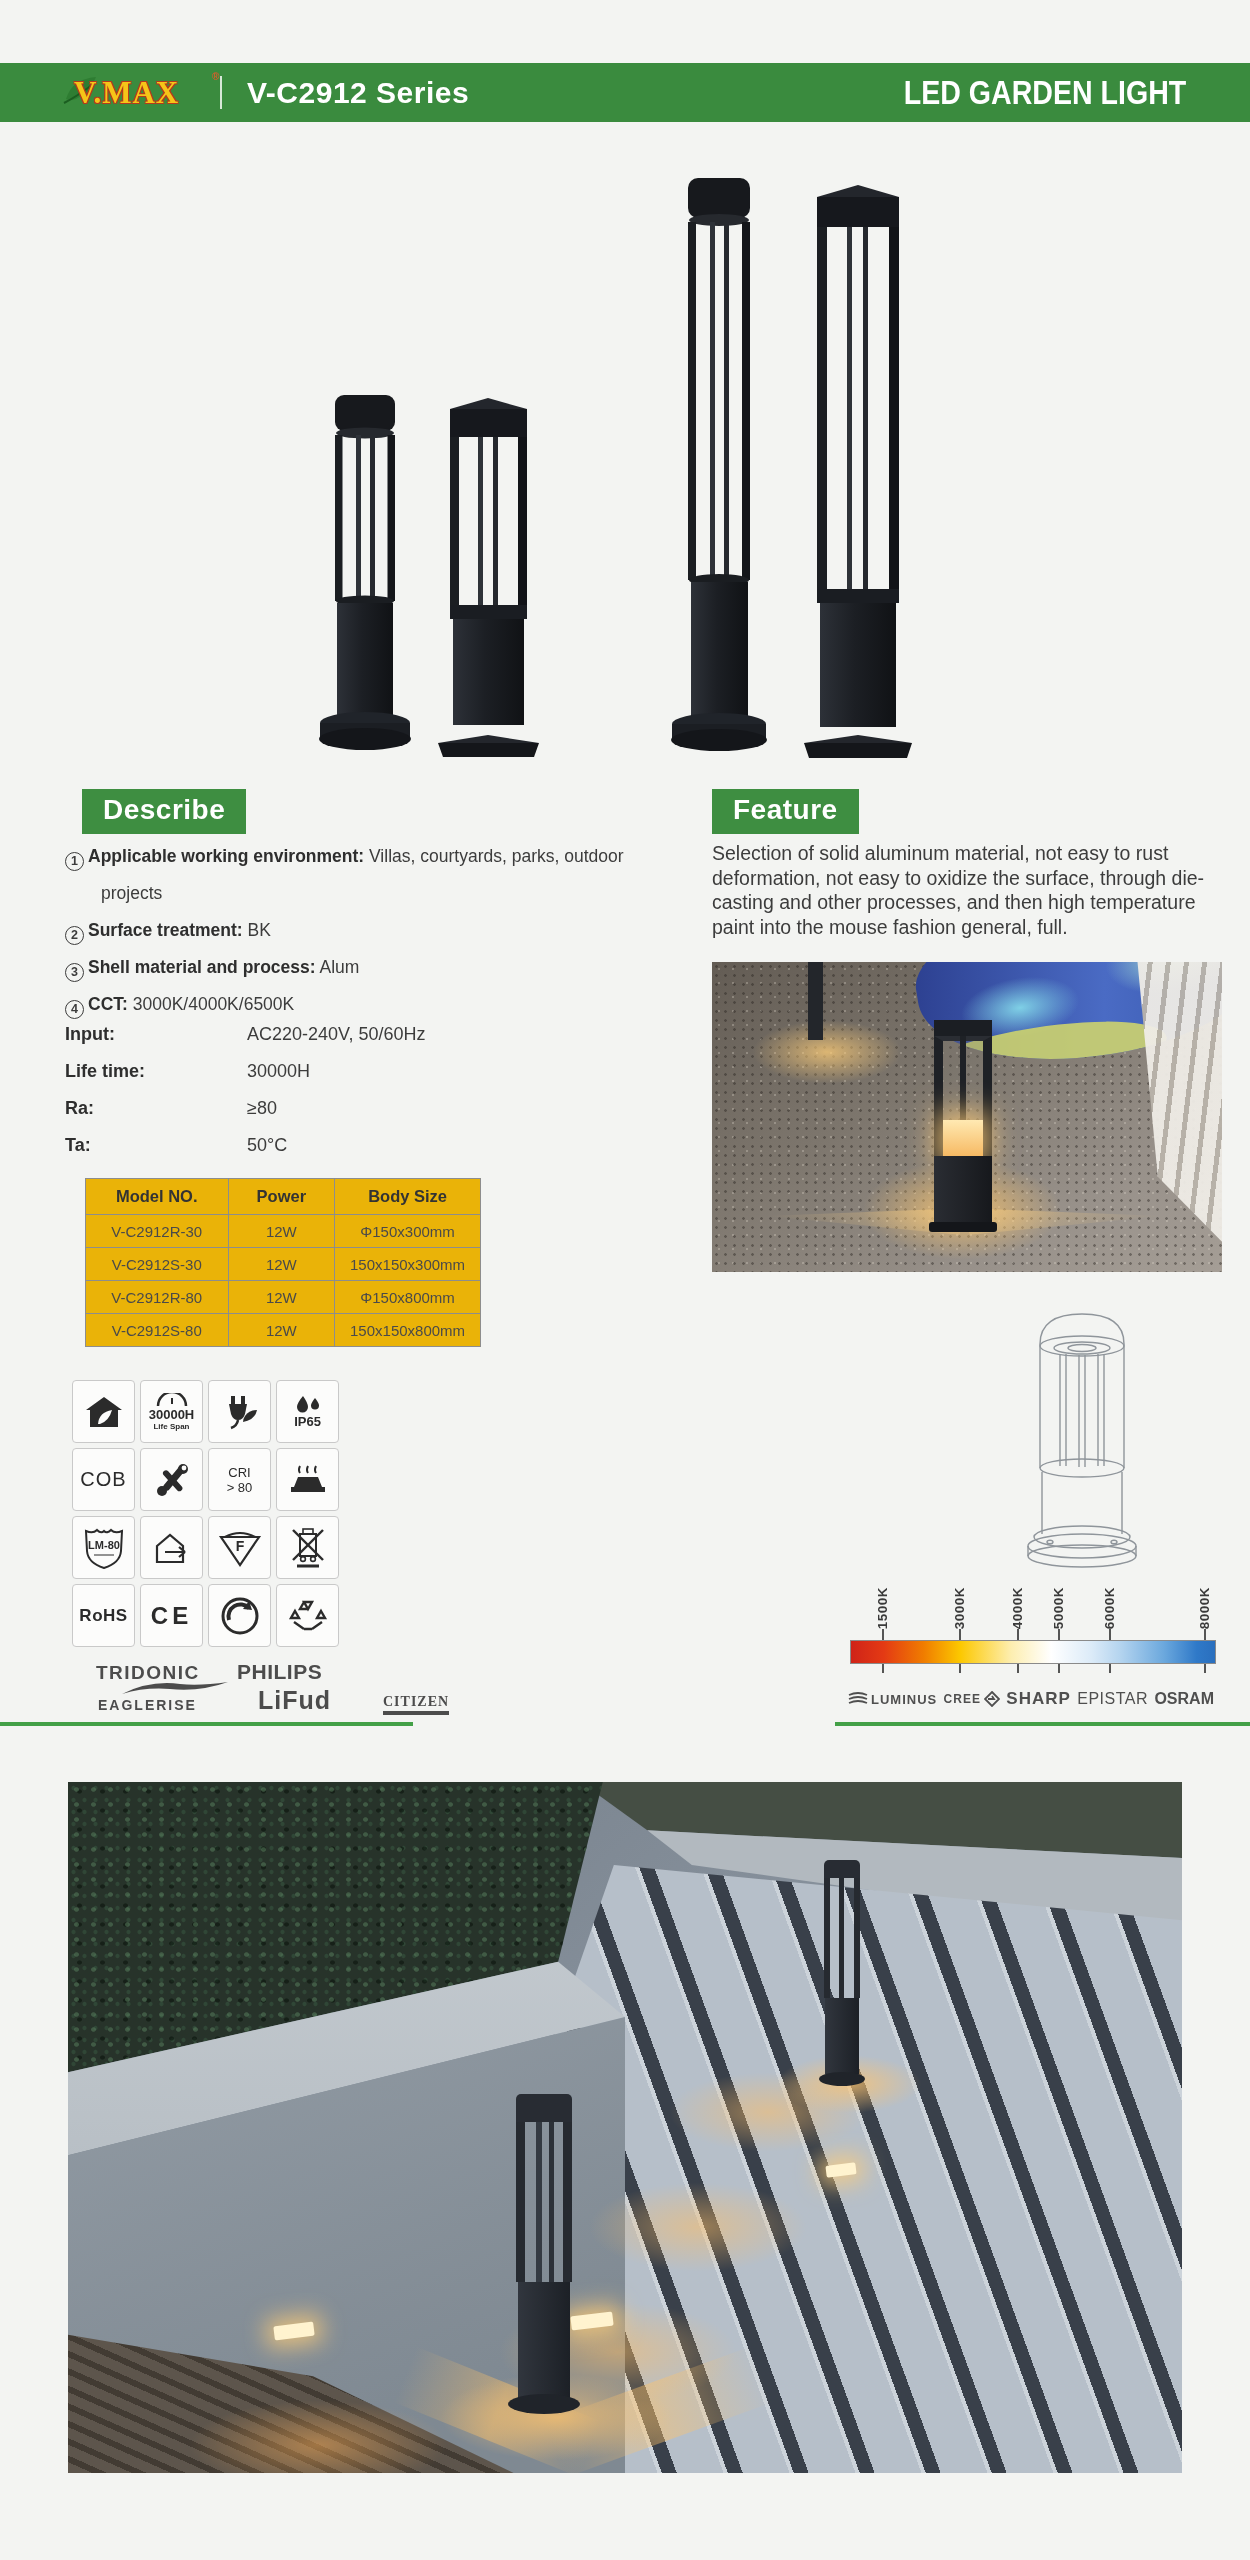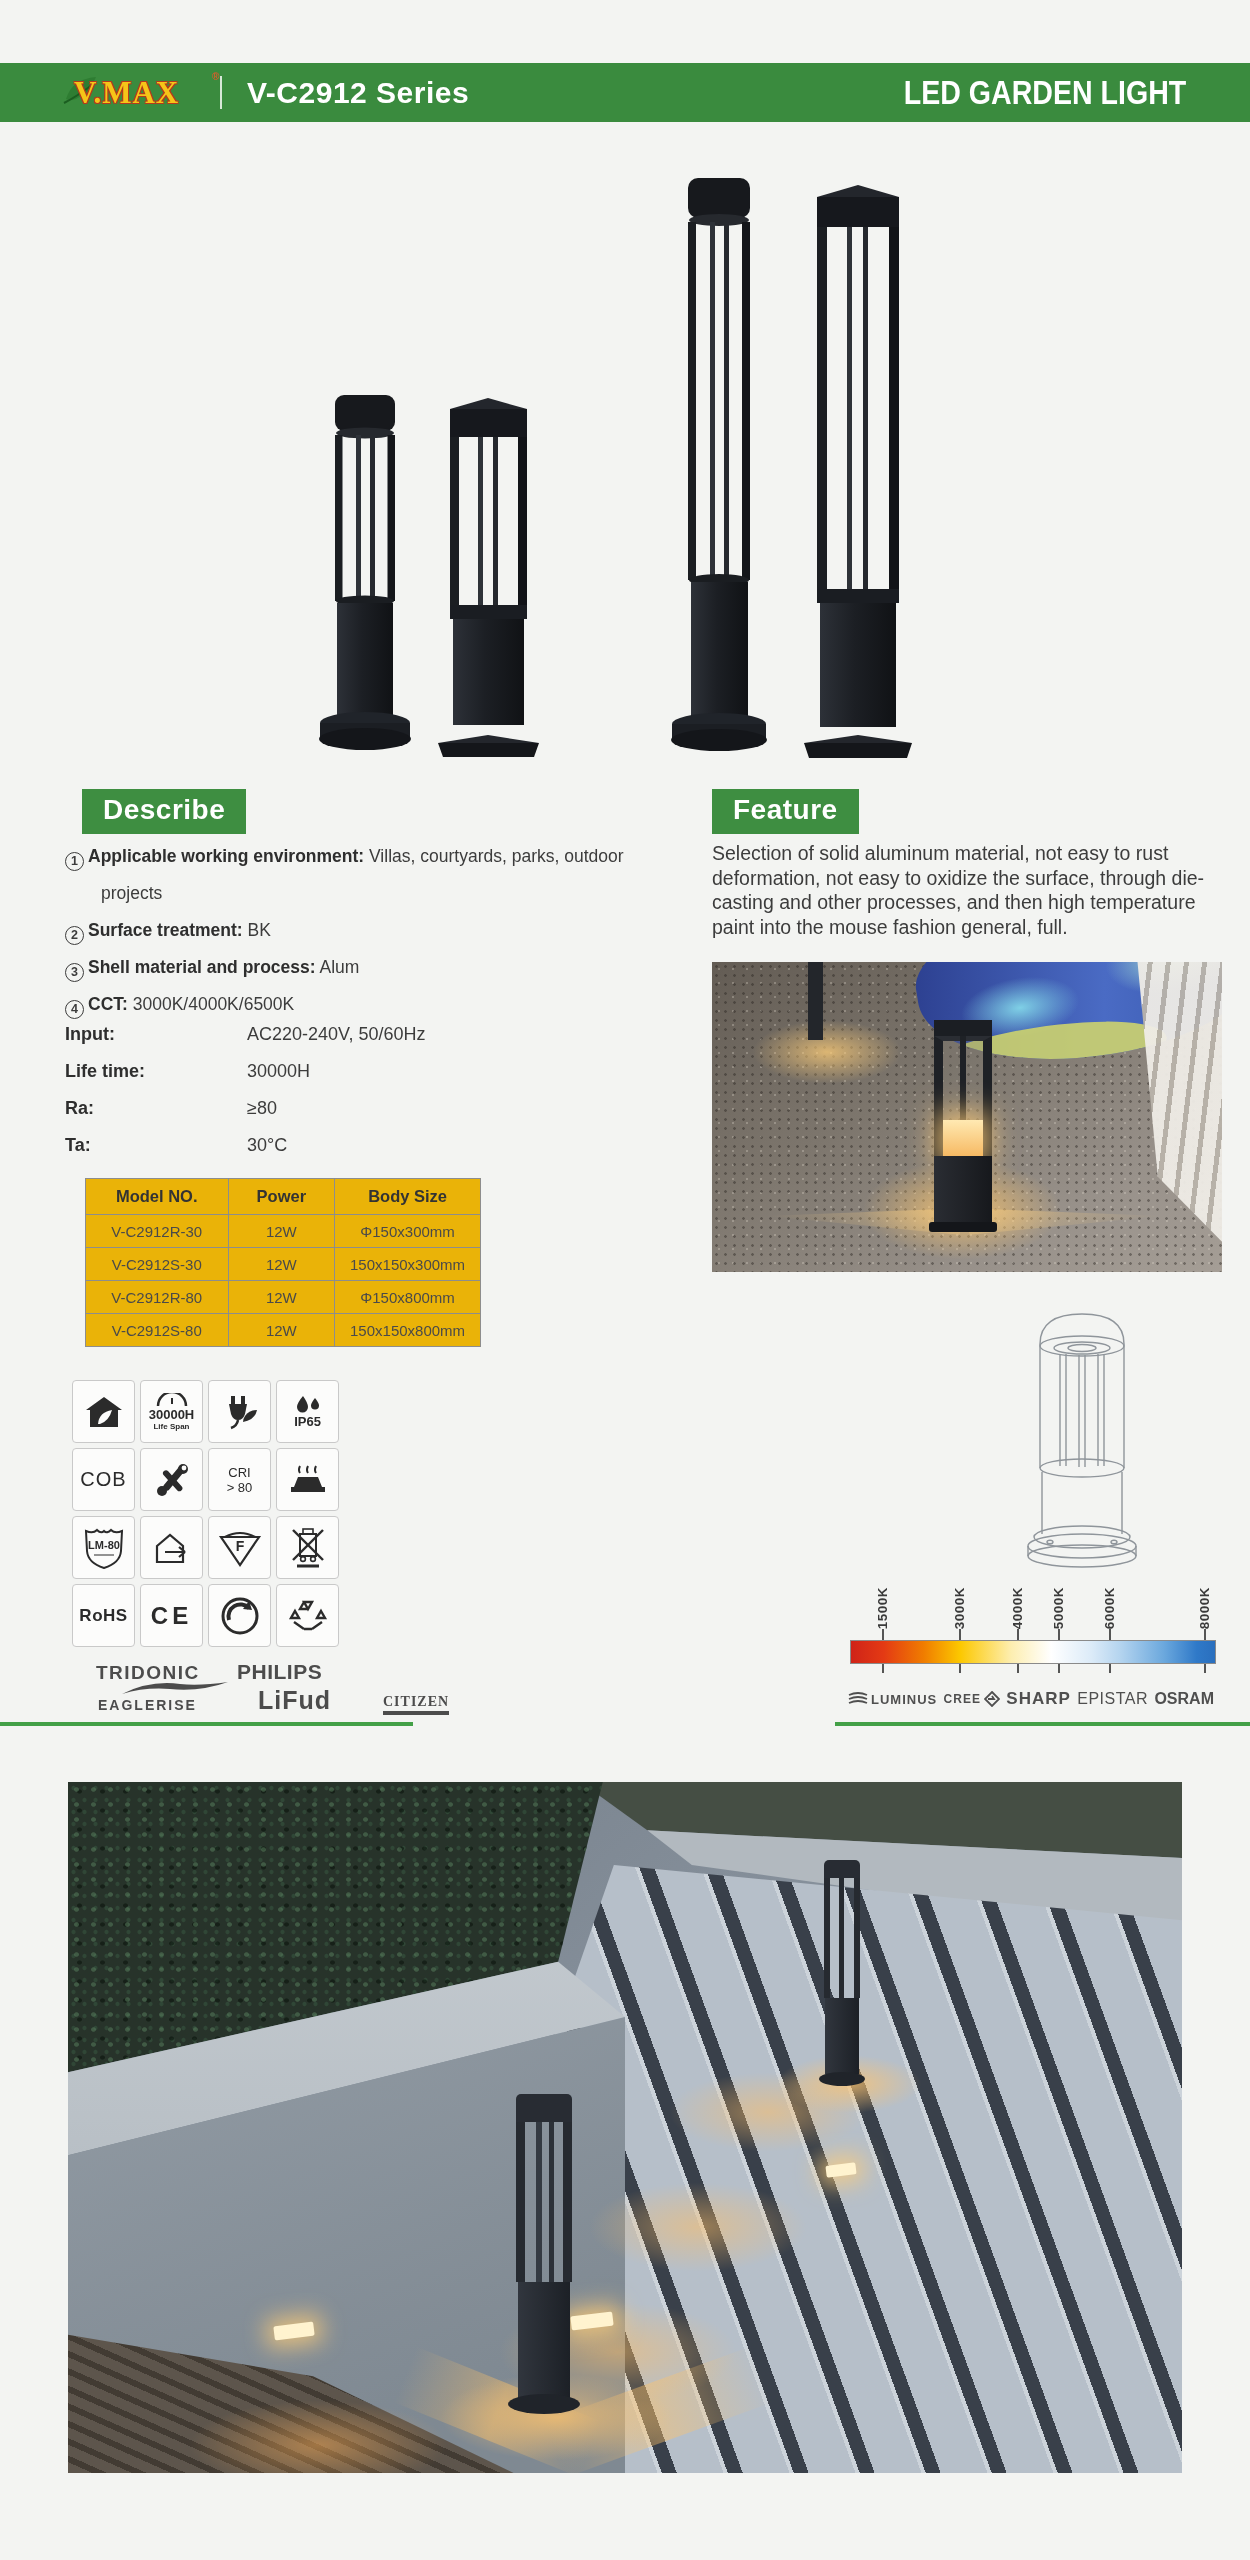--- a/index.html
+++ b/index.html
@@ -226,21 +226,21 @@
     <div class="spec-row">
         <span class="spec-label">Life time:</span>
         <span class="spec-value">30000H</span>
       </div>
     <div class="spec-row">
         <span class="spec-label">Ra:</span>
         <span class="spec-value">≥80</span>
       </div>
     <div class="spec-row">
         <span class="spec-label">Ta:</span>
-        <span class="spec-value">30°C</span>
+        <span class="spec-value">50°C</span>
       </div>
   </div>
 
   <table class="spec-table">
     <tbody>
         <tr>
       <th class="col-model">Model NO.</th>
       <th class="col-power">Power</th>
       <th class="col-size">Body Size</th>
     </tr>

